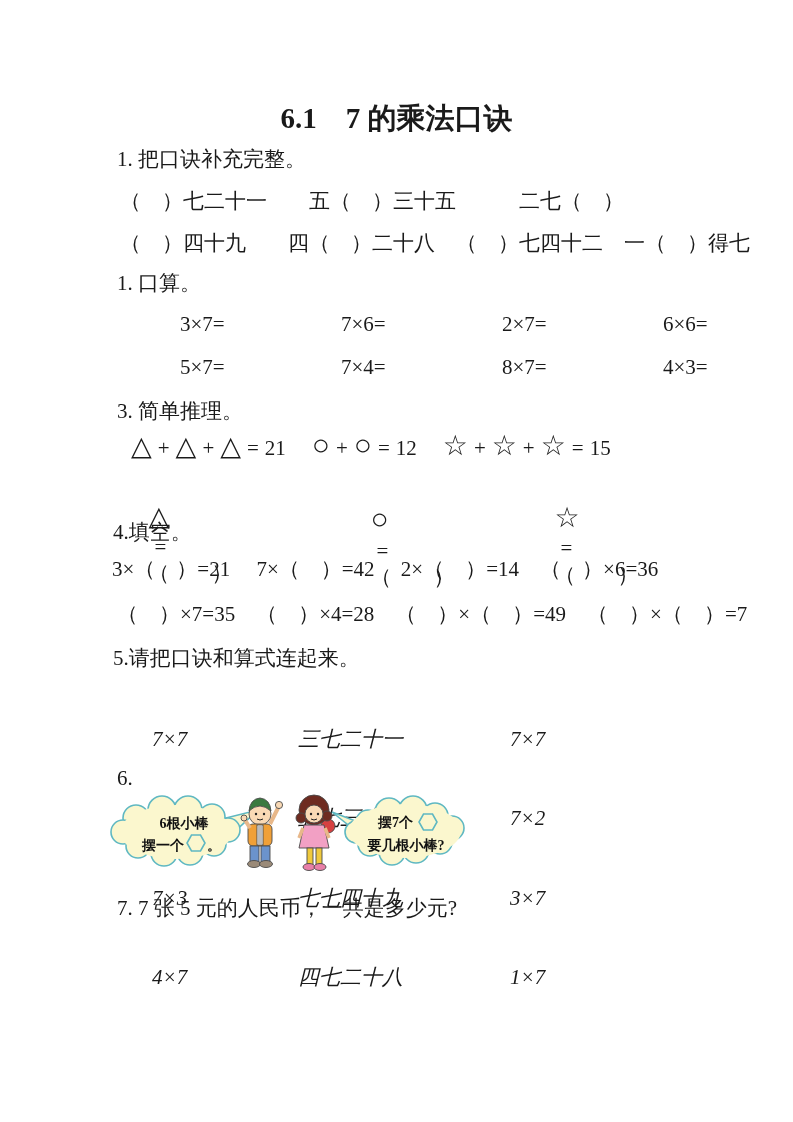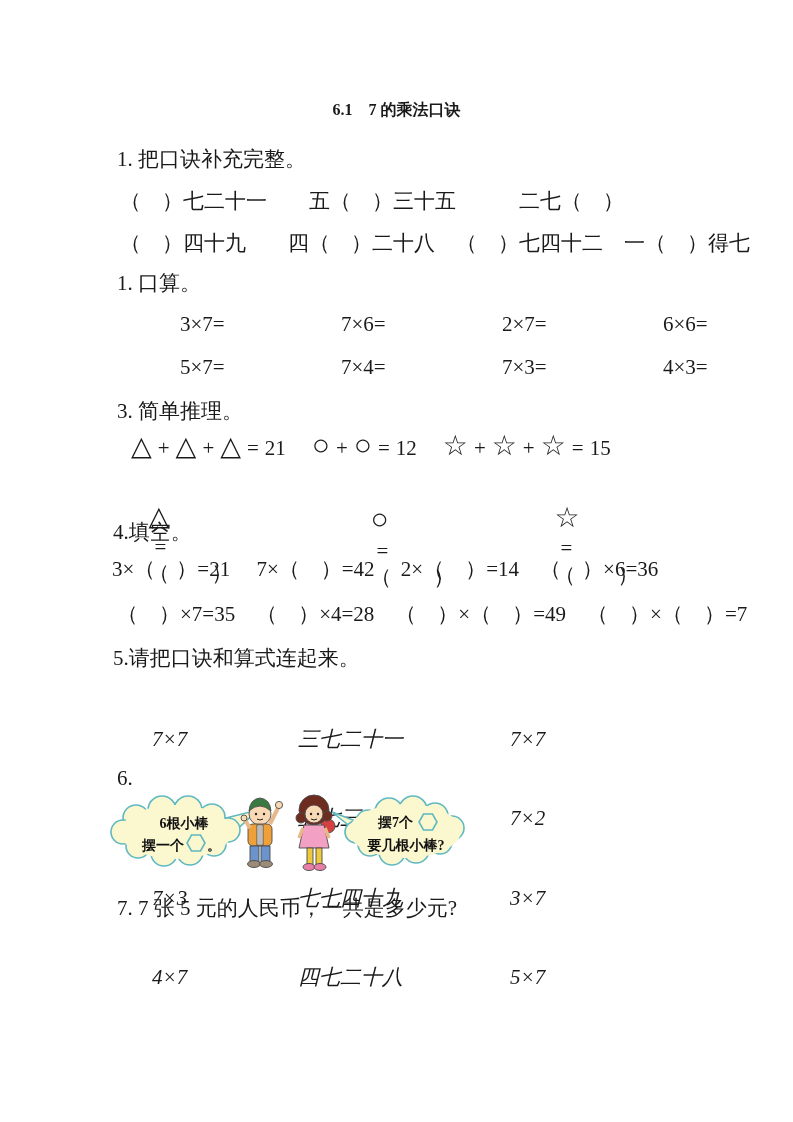--- a/index.html
+++ b/index.html
@@ -7,21 +7,21 @@
     --bubble-border:#5FB8C2;
     --ink:#1a1a1a;
   }
   html,body{margin:0;padding:0;background:#ffffff;}
   .page{
     position:relative;width:793px;height:1122px;background:#fff;overflow:hidden;
     font-family:"Liberation Serif","DejaVu Serif",serif;
     color:var(--ink);font-size:21px;
   }
   .abs{position:absolute;white-space:pre;line-height:1.25;}
-  .title{top:100px;left:0;width:100%;text-align:center;font-size:16px;font-weight:bold;}
+  .title{top:100px;left:0;width:100%;text-align:center;font-size:29px;font-weight:bold;}
   .q1-label{top:146px;left:117px;}
   .q1-line1{top:188px;left:120px;}
   .q1-line2{top:230px;left:120px;}
   .q2-label{top:270px;left:117px;}
   .q2-row{display:flex;left:140px;margin-left:40px;}
   .q2-r1{top:311px;}
   .q2-r2{top:354px;}
   .q2-row .cell{width:161px;}
   .q3-label{top:398px;left:117px;}
   .q3-line1{top:426px;left:131px;display:flex;align-items:baseline;}
@@ -65,21 +65,21 @@
   <div class="abs q2-label">1. 口算。</div>
   <div class="abs q2-row q2-r1">
     <span class="cell">3×7=</span>
     <span class="cell">7×6=</span>
     <span class="cell">2×7=</span>
     <span class="cell">6×6=</span>
   </div>
   <div class="abs q2-row q2-r2">
     <span class="cell">5×7=</span>
     <span class="cell">7×4=</span>
-    <span class="cell">7×3=</span>
+    <span class="cell">8×7=</span>
     <span class="cell">4×3=</span>
   </div>
 
   <div class="abs q3-label">3. 简单推理。</div>
   <div class="abs q3-line1">
     <span class="grp">
       <span class="shp shp-tri">△</span>
       <span class="op">+</span>
       <span class="shp shp-tri">△</span>
       <span class="op">+</span>
@@ -139,21 +139,21 @@
       <span class="c3">7×2</span>
     </div>
     <div class="q5-row">
       <span class="c1">7×3</span>
       <span class="c2">七七四十九</span>
       <span class="c3">3×7</span>
     </div>
     <div class="q5-row">
       <span class="c1">4×7</span>
       <span class="c2">四七二十八</span>
-      <span class="c3">5×7</span>
+      <span class="c3">1×7</span>
     </div>
   </div>
 
   <div class="abs q6-label">6.</div>
 
   <svg class="abs cartoon" width="372" height="110" viewBox="0 0 372 110" aria-hidden="true">
 
     <g>
       <path class="cloud-part" d="M120,32 L152,24 L126,48 Z"></path>
       <circle class="cloud-part" cx="30" cy="32" r="13"></circle>

